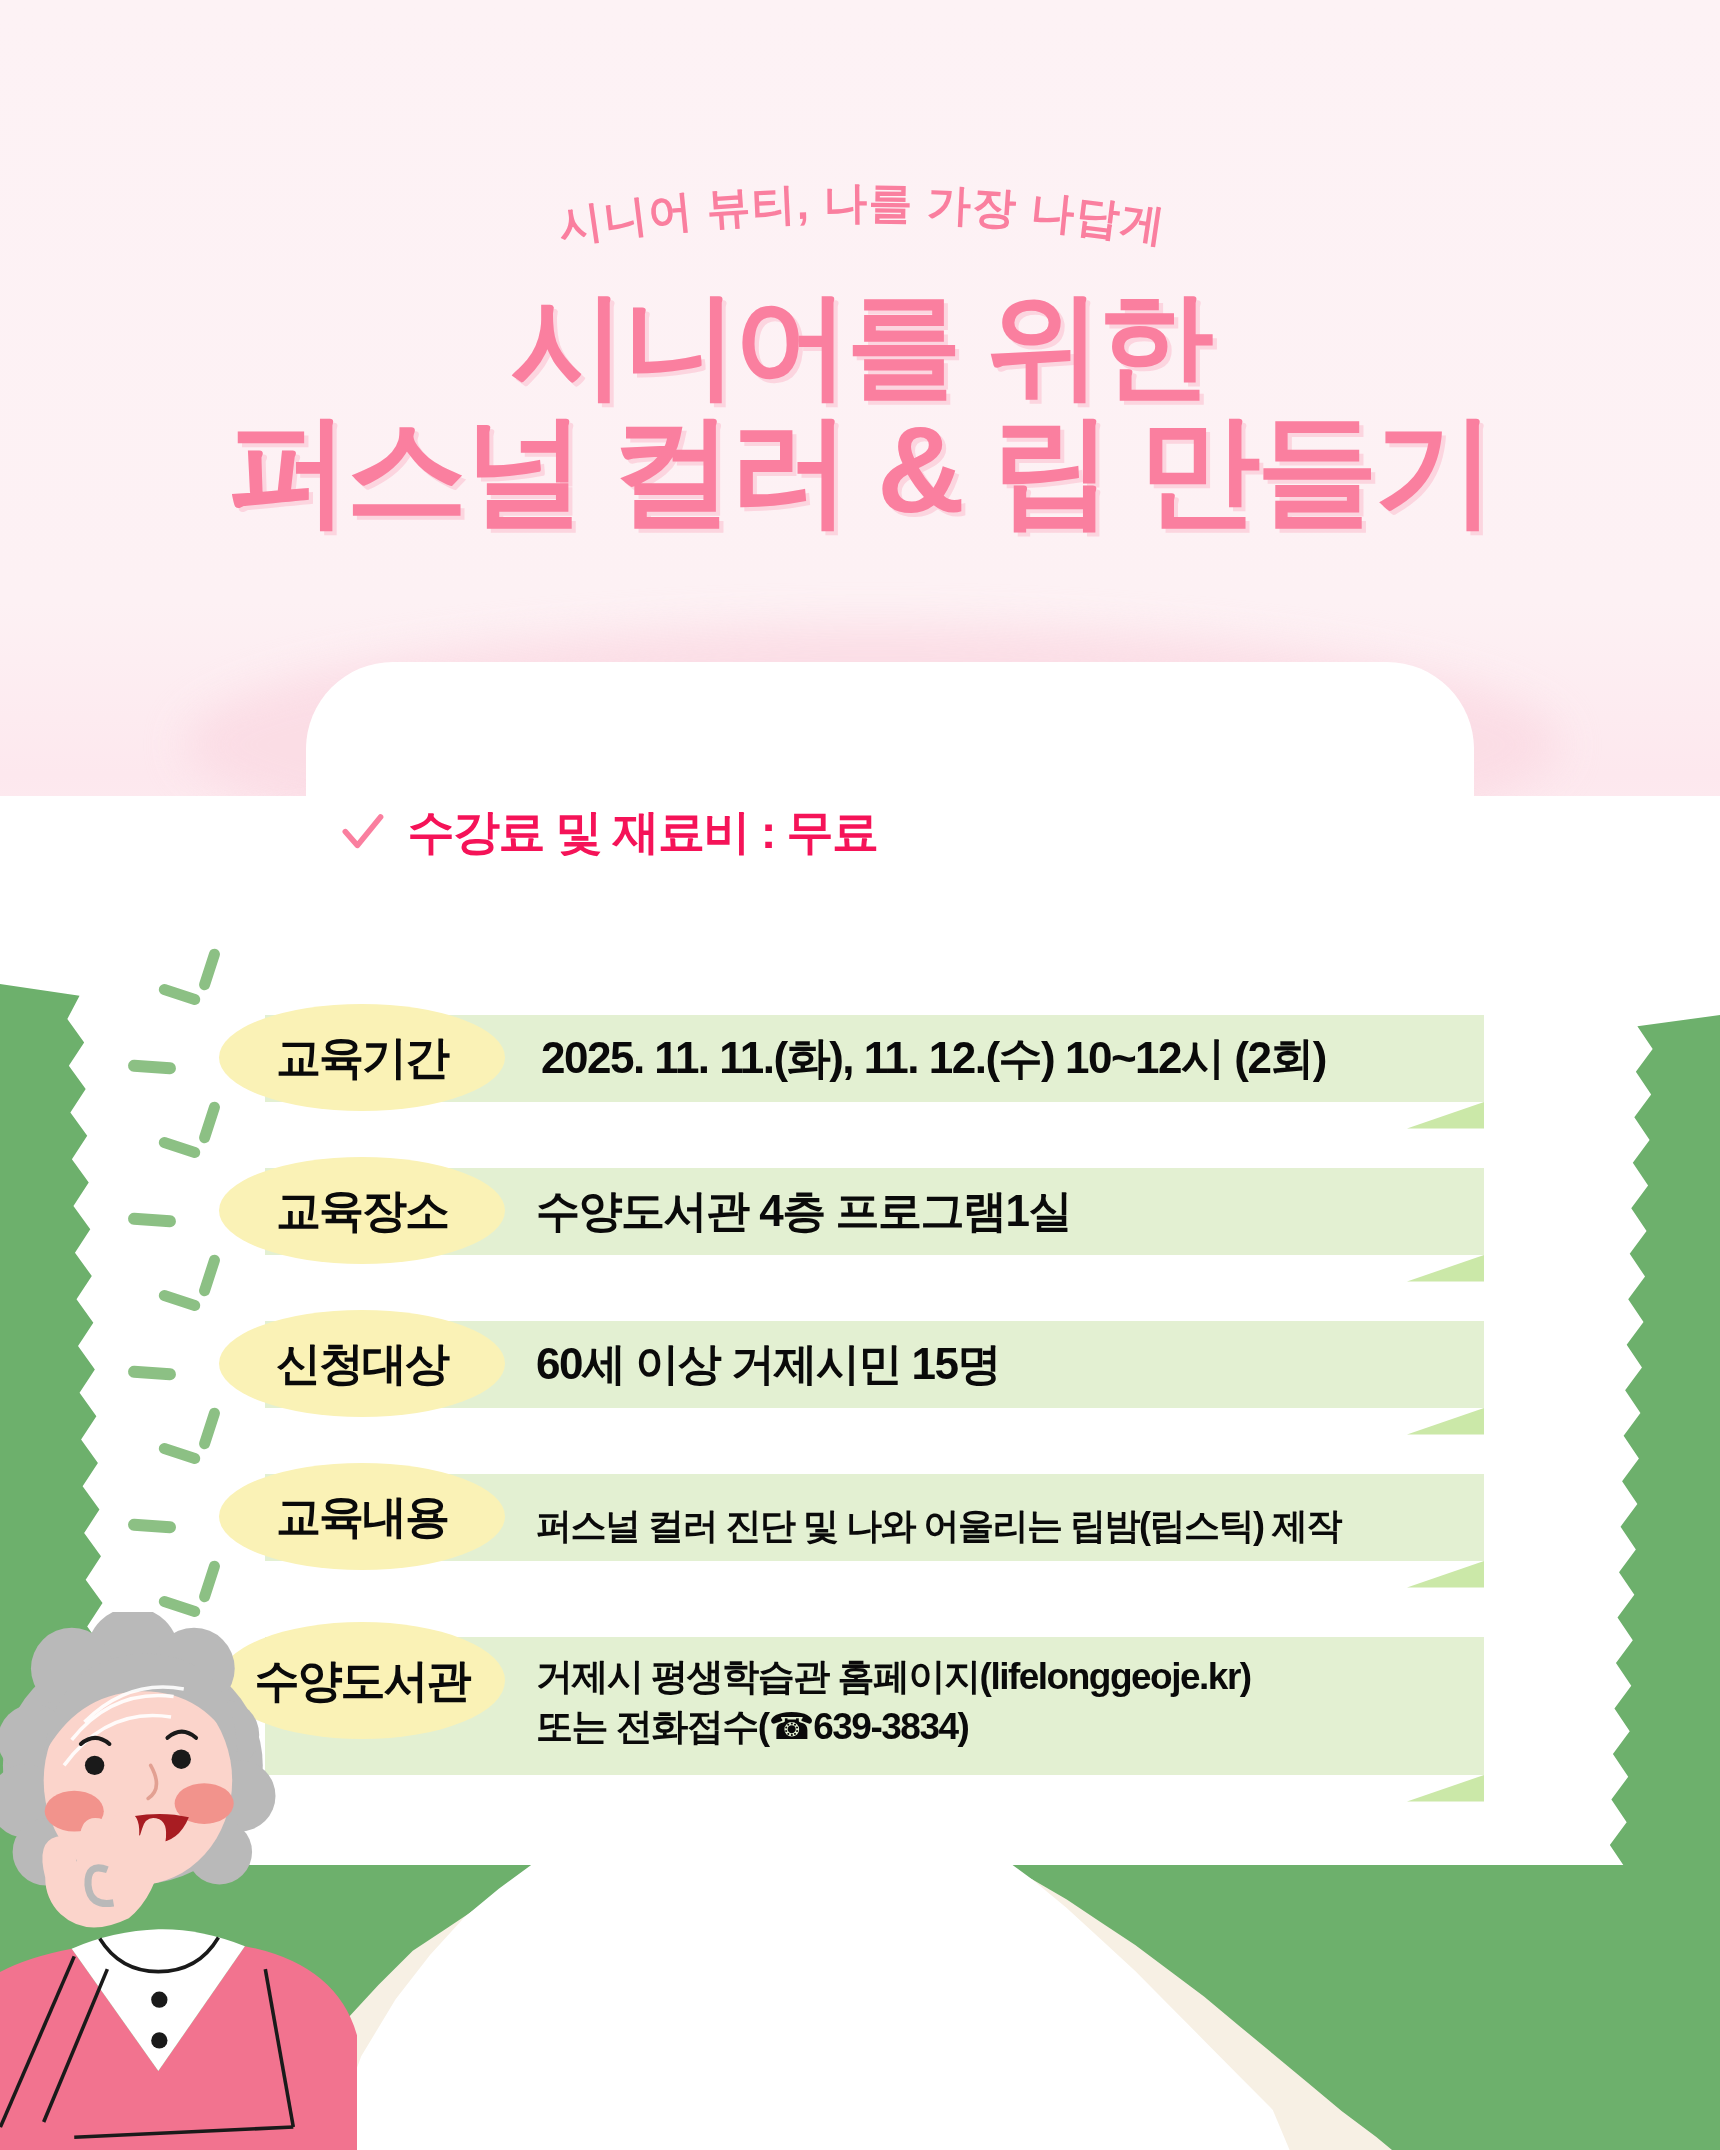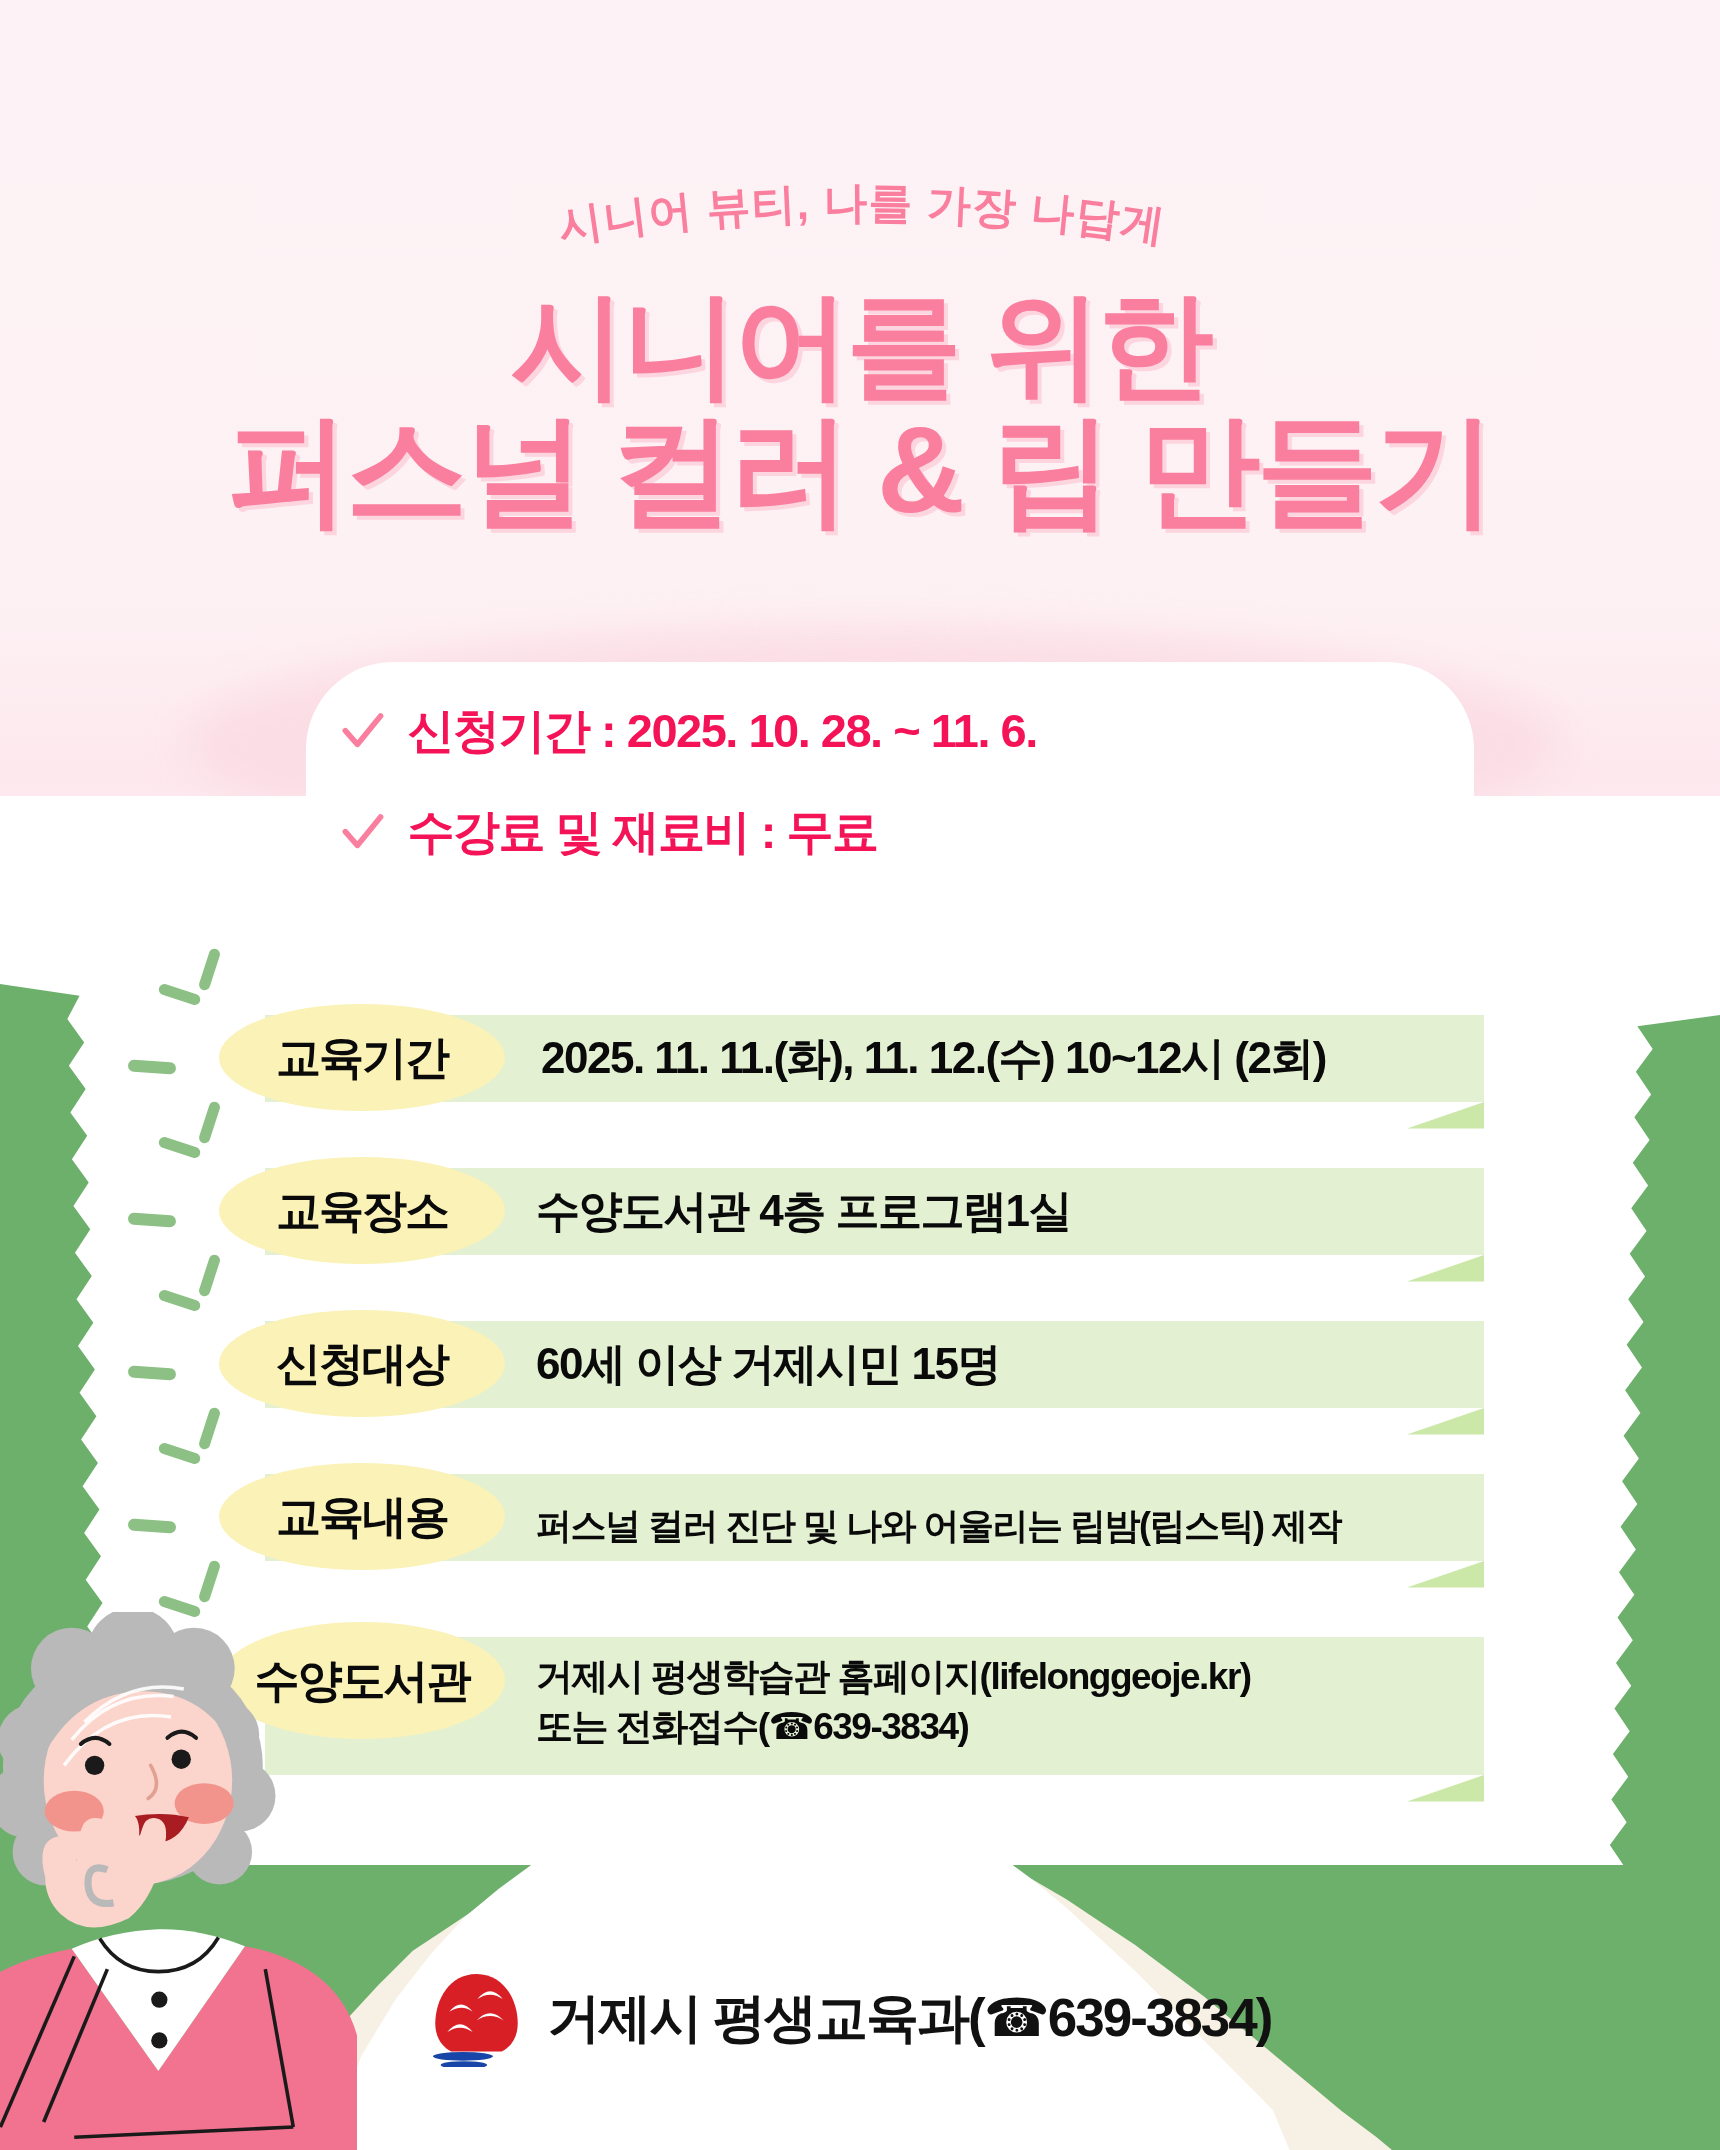--- a/index.html
+++ b/index.html
@@ -122,26 +122,20 @@
     </svg>
   </div>
 
   <div class="title">
     <div class="title-l1">시니어를 위한</div>
     <div class="title-l2">퍼스널 컬러 &amp; 립 만들기</div>
   </div>
 
   <div class="apply-card"></div>
 
-  <div class="apply-row r1">
-    <svg class="chk" viewBox="0 0 100 100">
-      <path d="M10 48 L38 80 L92 14" fill="none" stroke="#fa7f9f" stroke-width="13" stroke-linecap="round" stroke-linejoin="round"></path>
-    </svg>
-    <span class="apply-text">신청기간 : 2025. 10. 28. ~ 11. 6.</span>
-  </div>
 
   <div class="apply-row r2">
     <svg class="chk" viewBox="0 0 100 100">
       <path d="M10 48 L38 80 L92 14" fill="none" stroke="#fa7f9f" stroke-width="13" stroke-linecap="round" stroke-linejoin="round"></path>
     </svg>
     <span class="apply-text">수강료 및 재료비 : 무료</span>
   </div>
 
   <div class="rows">
 
@@ -256,27 +250,15 @@
     <path d="M235 640 Q275 705 350 705 Q428 705 468 638" stroke="#1a1a1a" stroke-width="7" fill="none"></path>
     <circle cx="352" cy="760" r="16" fill="#1a1a1a"></circle>
     <circle cx="352" cy="840" r="16" fill="#1a1a1a"></circle>
 
     <path d="M185 675 L40 1010" stroke="#1a1a1a" stroke-width="7" fill="none"></path>
     <path d="M250 700 L125 1000" stroke="#1a1a1a" stroke-width="7" fill="none"></path>
     <path d="M560 700 L615 1010" stroke="#1a1a1a" stroke-width="7" fill="none"></path>
     <path d="M185 1030 L615 1010" stroke="#1a1a1a" stroke-width="7" fill="none"></path>
   </svg>
 
-  <div class="footer">
-    <svg class="logo" viewBox="0 0 200 200">
-      <path d="M100 8 C155 8 185 60 185 110 C185 138 172 158 152 168 L48 168 C28 158 15 138 15 110 C15 60 45 8 100 8 Z" fill="#d91f26"></path>
-      <path d="M44 86 Q68 56 92 86 Q70 70 44 86 Z" fill="#fff"></path>
-      <path d="M102 60 Q128 28 154 60 Q128 42 102 60 Z" fill="#fff"></path>
-      <path d="M40 128 Q66 96 92 128 Q66 110 40 128 Z" fill="#fff"></path>
-      <path d="M100 104 Q128 74 156 104 Q128 86 100 104 Z" fill="#fff"></path>
-      <ellipse cx="72" cy="178" rx="62" ry="9" fill="#1846a8"></ellipse>
-      <ellipse cx="74" cy="196" rx="48" ry="8" fill="#1846a8"></ellipse>
-    </svg>
-    <span class="footer-text">거제시 평생교육과(☎639-3834)</span>
-  </div>
 
 </div>
 
 
 </body></html>

